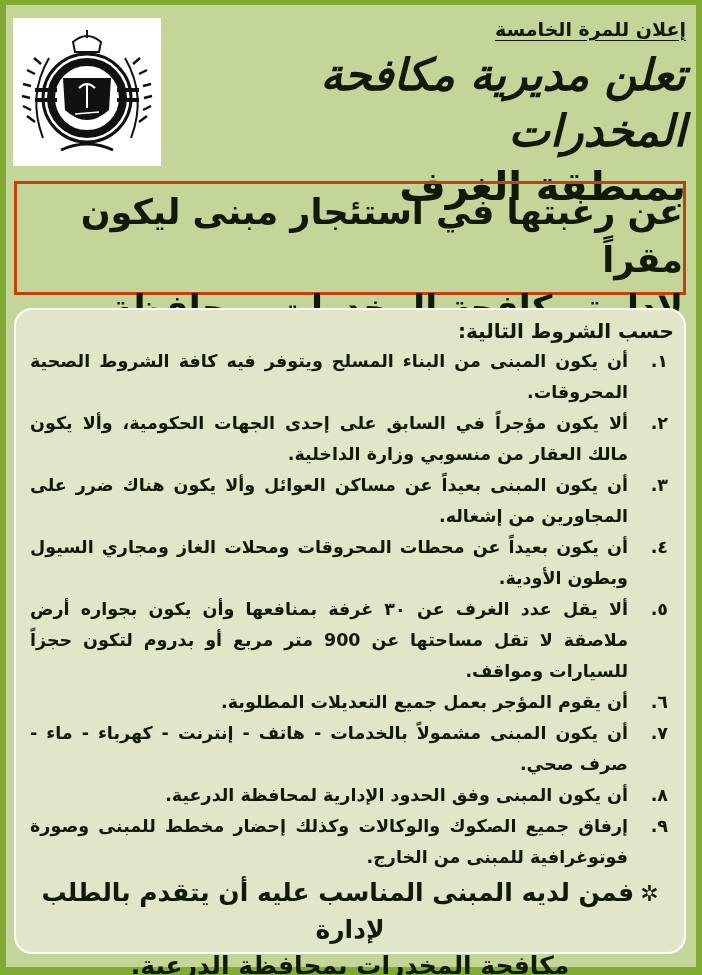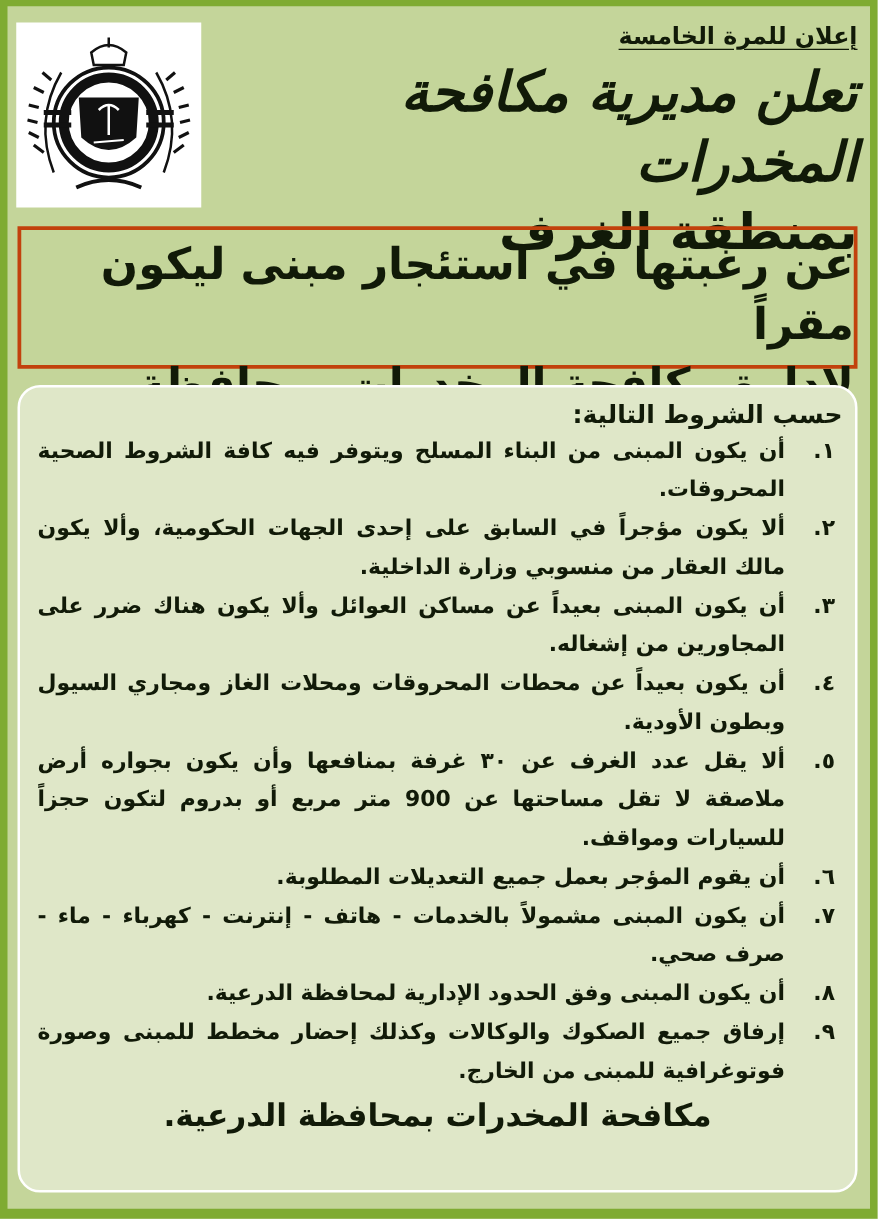--- a/index.html
+++ b/index.html
@@ -132,17 +132,20 @@
       <li class="cond-item">
         <span class="cond-num">٨.</span>
         <span class="cond-text">أن يكون المبنى وفق الحدود الإدارية لمحافظة الدرعية.</span>
       </li>
       <li class="cond-item">
         <span class="cond-num">٩.</span>
         <span class="cond-text">إرفاق جميع الصكوك والوكالات وكذلك إحضار مخطط للمبنى وصورة فوتوغرافية للمبنى من الخارج.</span>
       </li>
     </ol>
     <div class="closing">
+      <div>
+        <span class="star">✲</span><span>فمن لديه المبنى المناسب عليه أن يتقدم بالطلب لإدارة</span>
+      </div>
       <div>مكافحة المخدرات بمحافظة الدرعية.</div>
     </div>
   </div>
 
 </div>
 
 </body></html>

